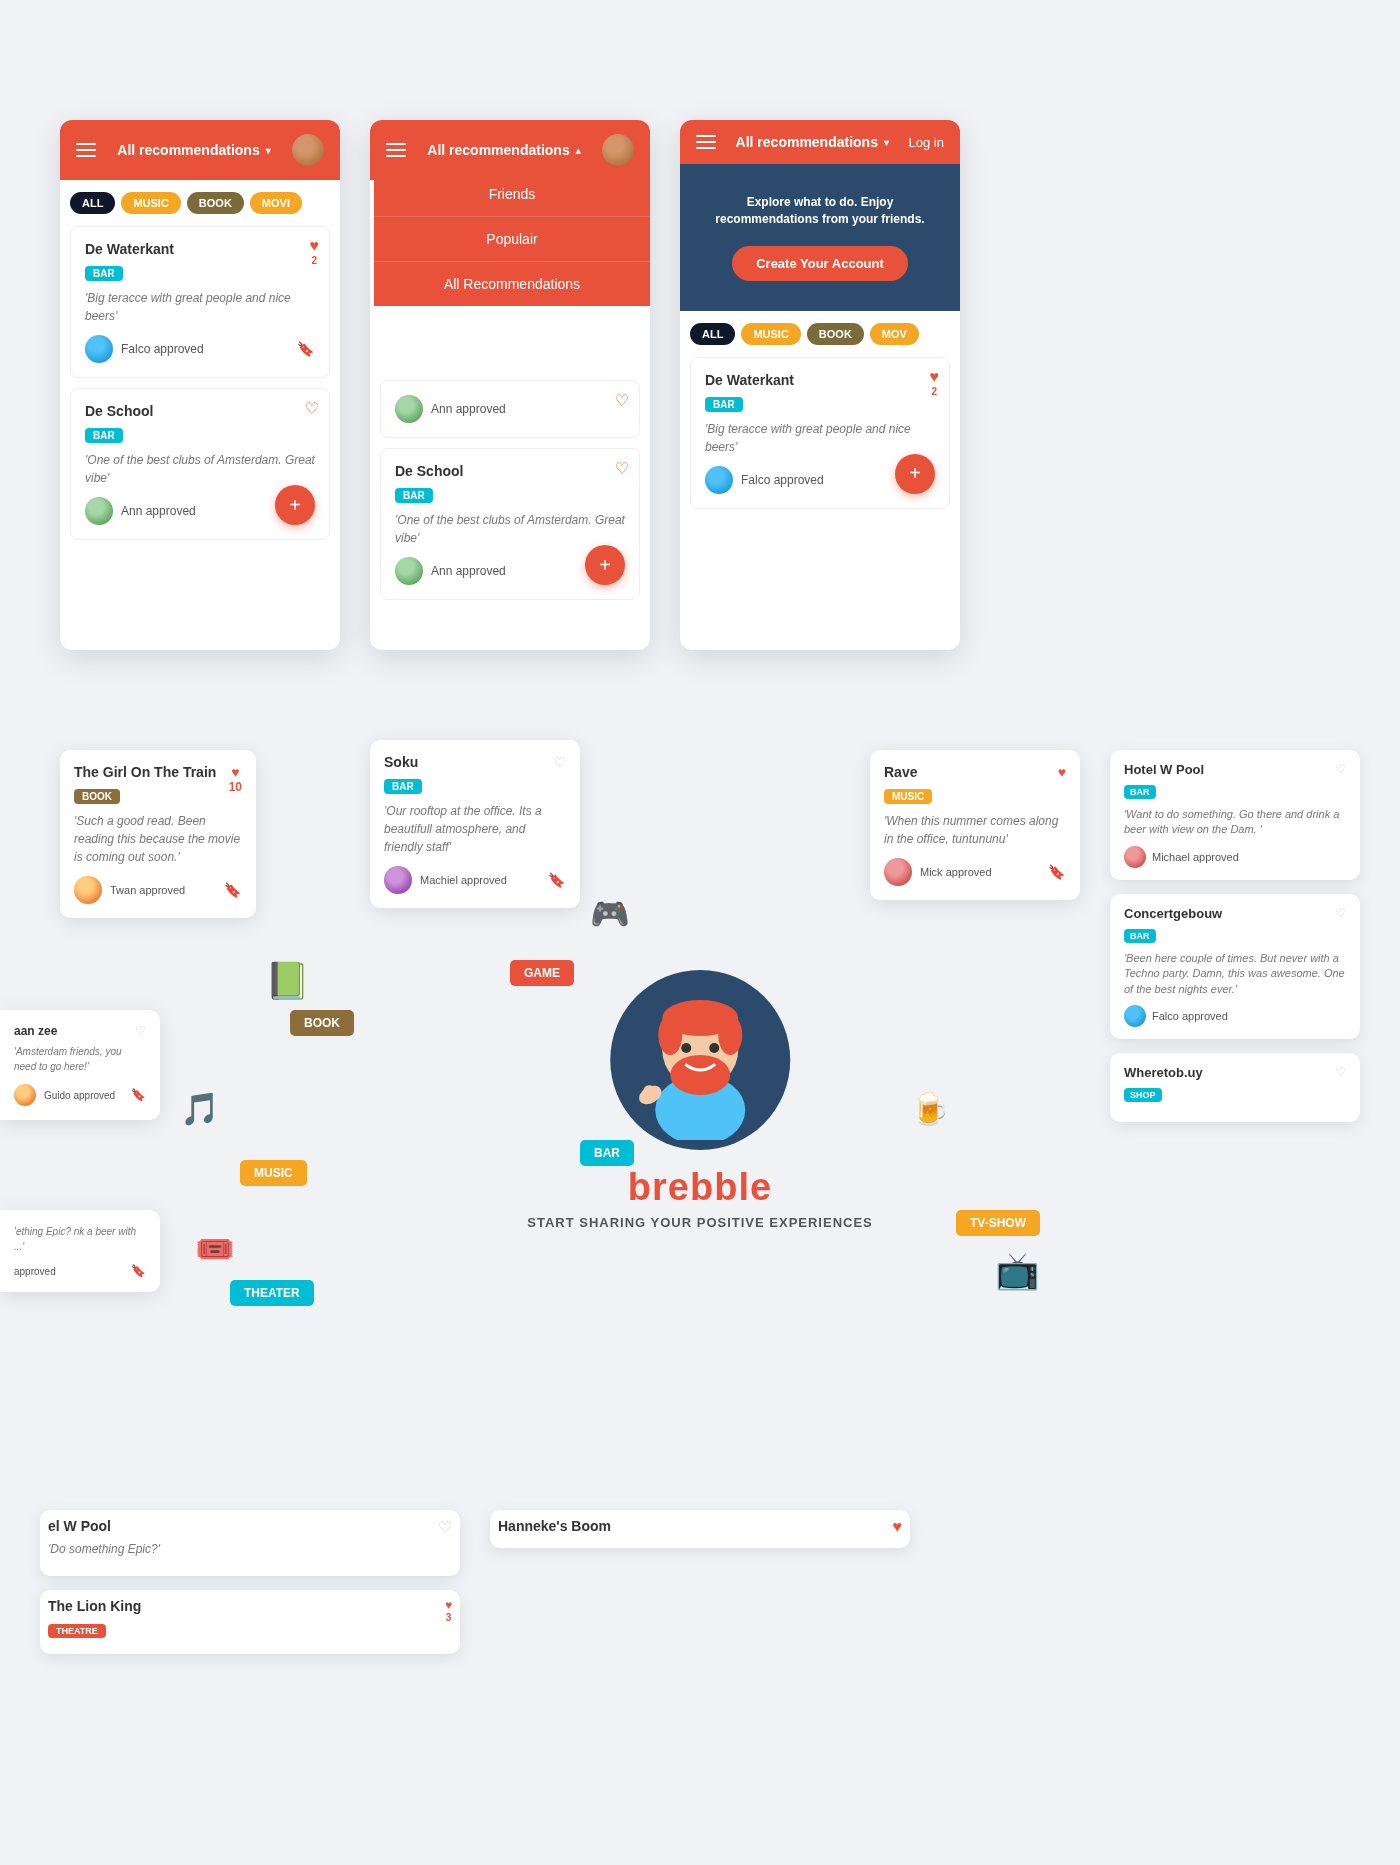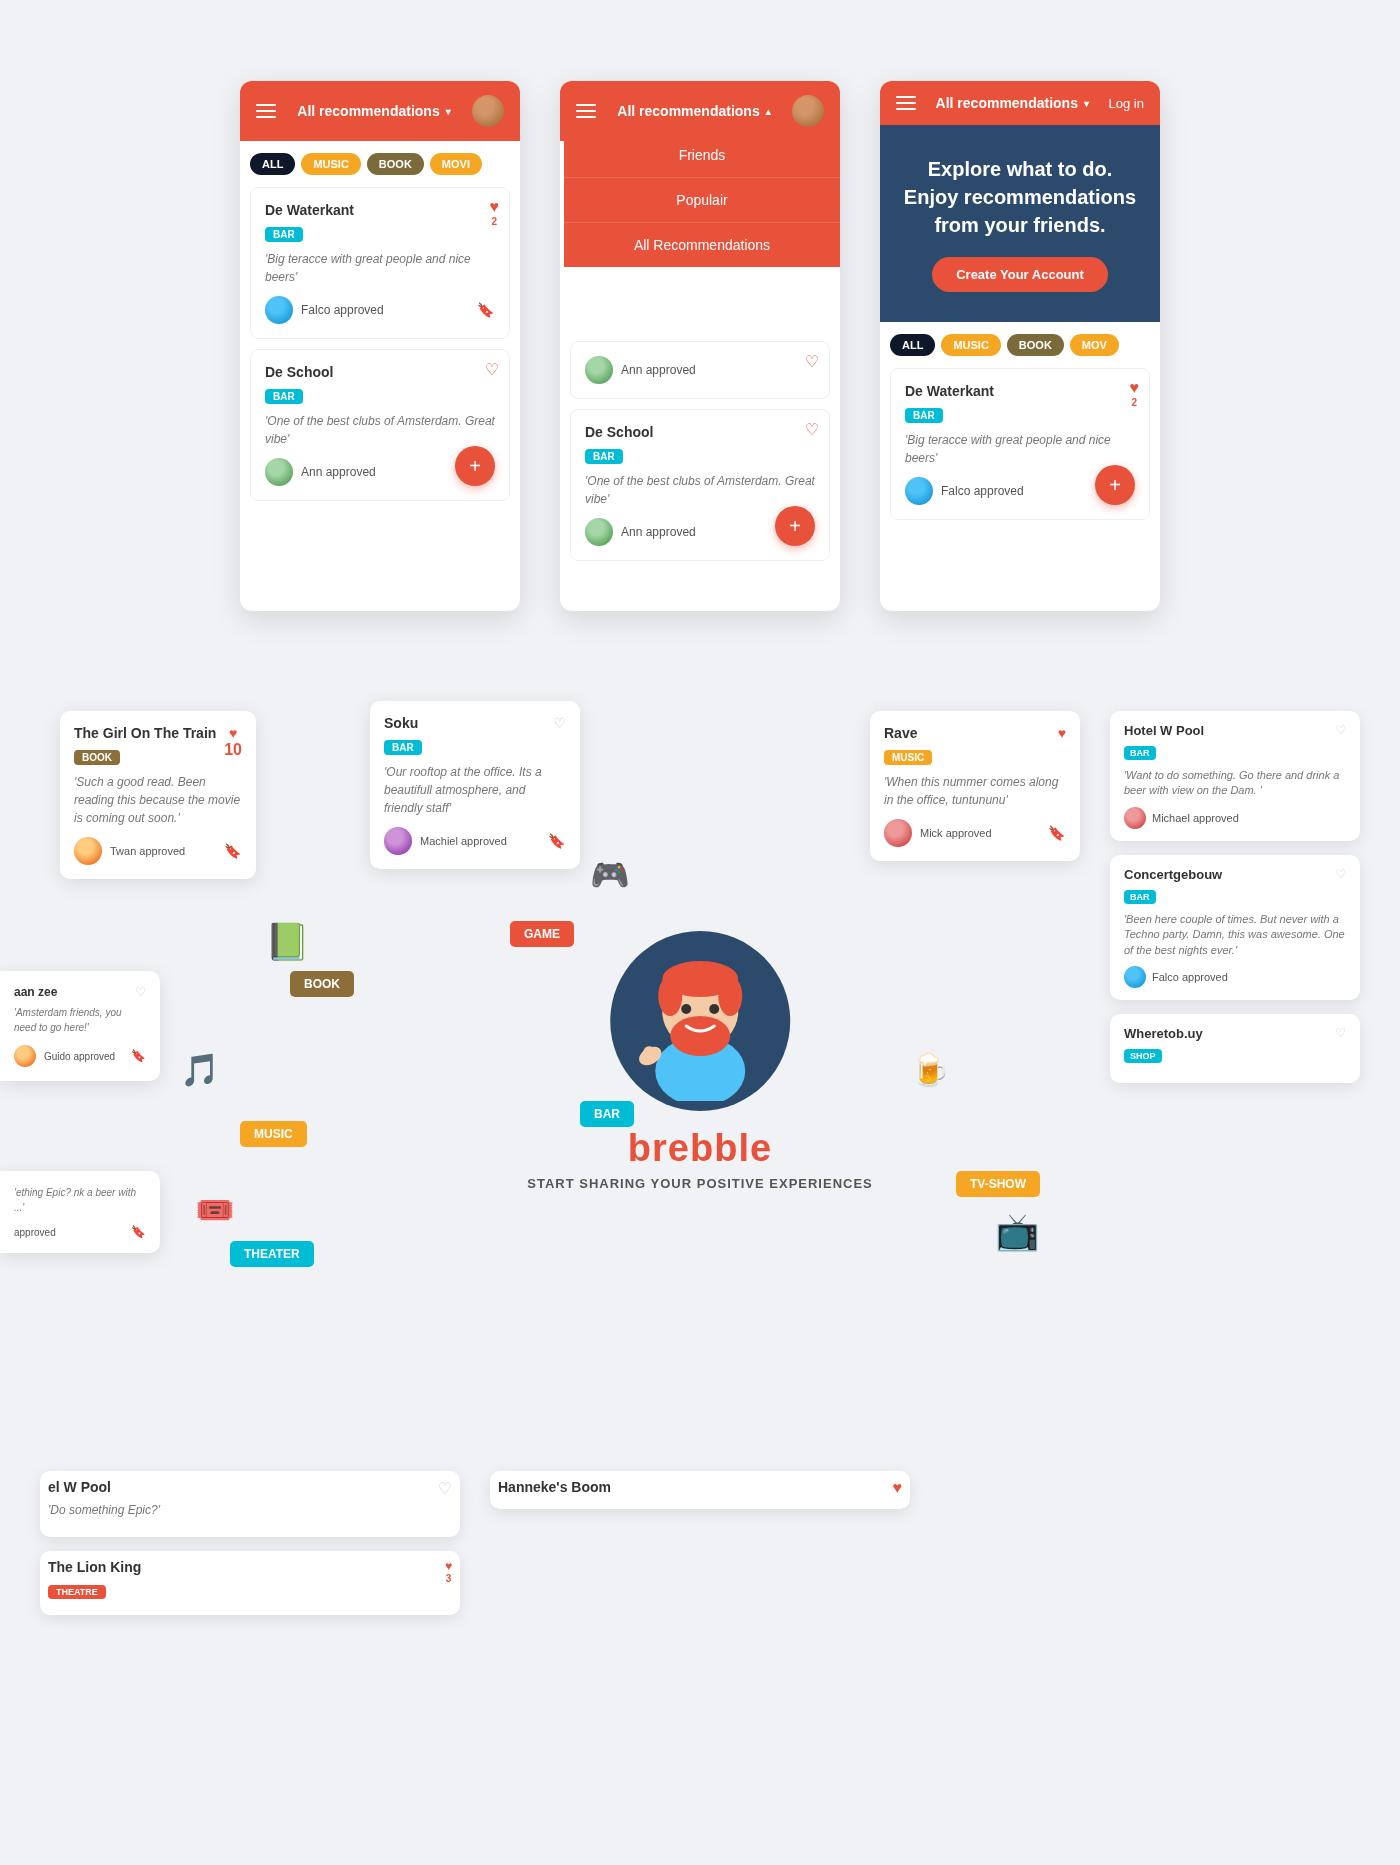--- a/index.html
+++ b/index.html
@@ -7,23 +7,22 @@
       background: #f0f2f5;
       font-family: -apple-system, BlinkMacSystemFont, 'Segoe UI', sans-serif;
       width: 1400px;
       min-height: 1865px;
       overflow-x: hidden;
     }
 
     
     .top-section {
       display: flex;
-      justify-content: center;
-      gap: 40px;
-      padding: 81px 60px 60px;
+      gap: 30px;
+      padding: 120px 60px 60px;
     }
 
     .phone-card {
       width: 280px;
       background: #fff;
       border-radius: 12px;
       box-shadow: 0 8px 30px rgba(0,0,0,0.12);
       overflow: hidden;
       flex-shrink: 0;
     }
@@ -128,21 +127,21 @@
     }
     .dropdown-item:last-child { border-bottom: none; }
 
     
     .hero-banner {
       background: #2c4a6b;
       padding: 30px 20px;
       text-align: center;
       color: #fff;
     }
-    .hero-banner h2 { font-size: 20px; font-weight: 700; line-height: 1.4; margin-bottom: 18px; }
+    .hero-banner h2 { font-size: 12px; font-weight: 700; line-height: 1.4; margin-bottom: 18px; }
     .hero-btn {
       background: #e8513a; color: #fff; border: none; border-radius: 25px;
       padding: 10px 24px; font-size: 13px; font-weight: 700; cursor: pointer;
     }
     .login-text { color: #fff; font-size: 13px; font-weight: 500; }
 
     
     .middle-section {
       padding: 40px 40px 20px;
       position: relative;
@@ -420,21 +419,21 @@
 <div class="middle-section" style="height:780px;">
 
   <div class="floating-card" style="left:60px; top:40px;">
     <div style="display:flex;justify-content:space-between;align-items:flex-start;">
       <div>
         <div class="rec-card-title">The Girl On The Train</div>
         <span class="rec-card-tag tag-book">BOOK</span>
       </div>
       <div style="display:flex;flex-direction:column;align-items:center;">
         <span style="color:#e8513a;font-size:14px;">♥</span>
-        <span style="font-size:16px;color:#e8513a;font-weight:700;">10</span>
+        <span style="font-size:12px;color:#e8513a;font-weight:700;">10</span>
       </div>
     </div>
     <div class="rec-card-quote">'Such a good read. Been reading this because the movie is coming out soon.'</div>
     <div class="rec-card-footer">
       <div class="rec-card-approver">
         <div class="mini-avatar mini-avatar-3"></div>
         <span style="font-size:11px;">Twan approved</span>
       </div>
       <span class="bookmark-icon">🔖</span>
     </div>

